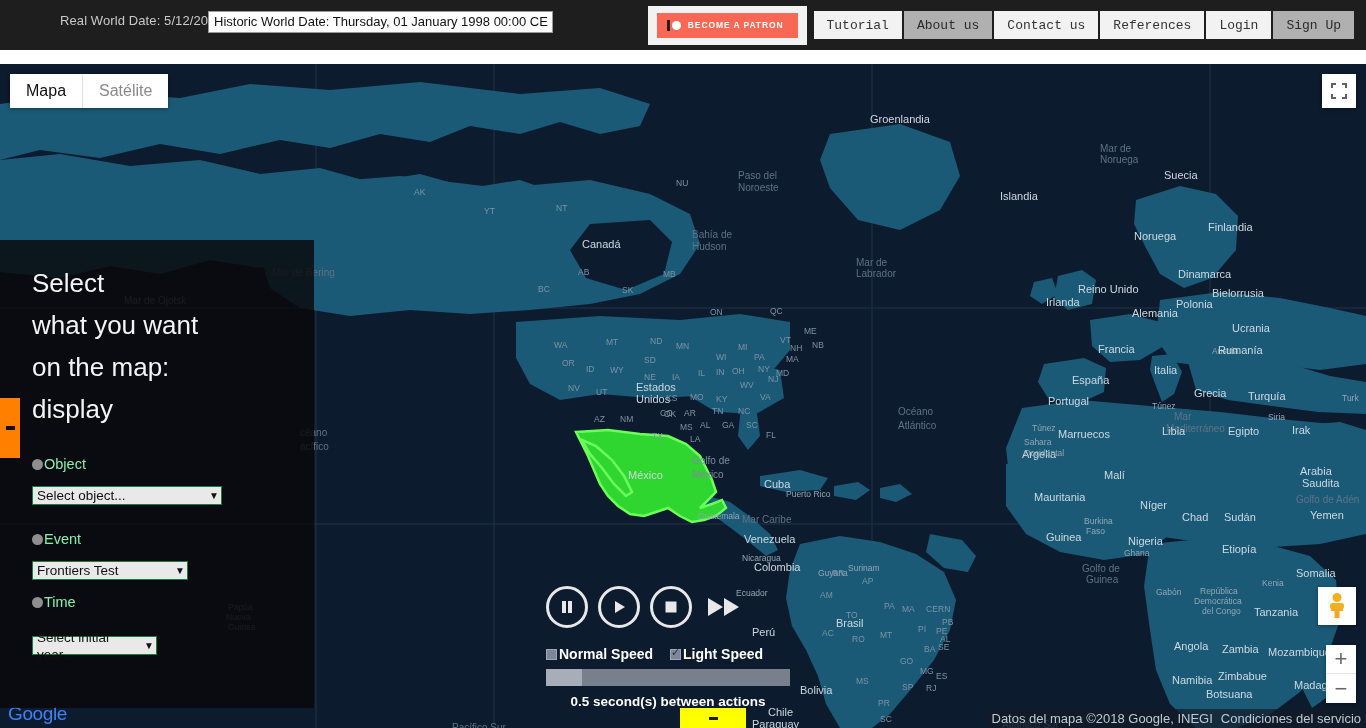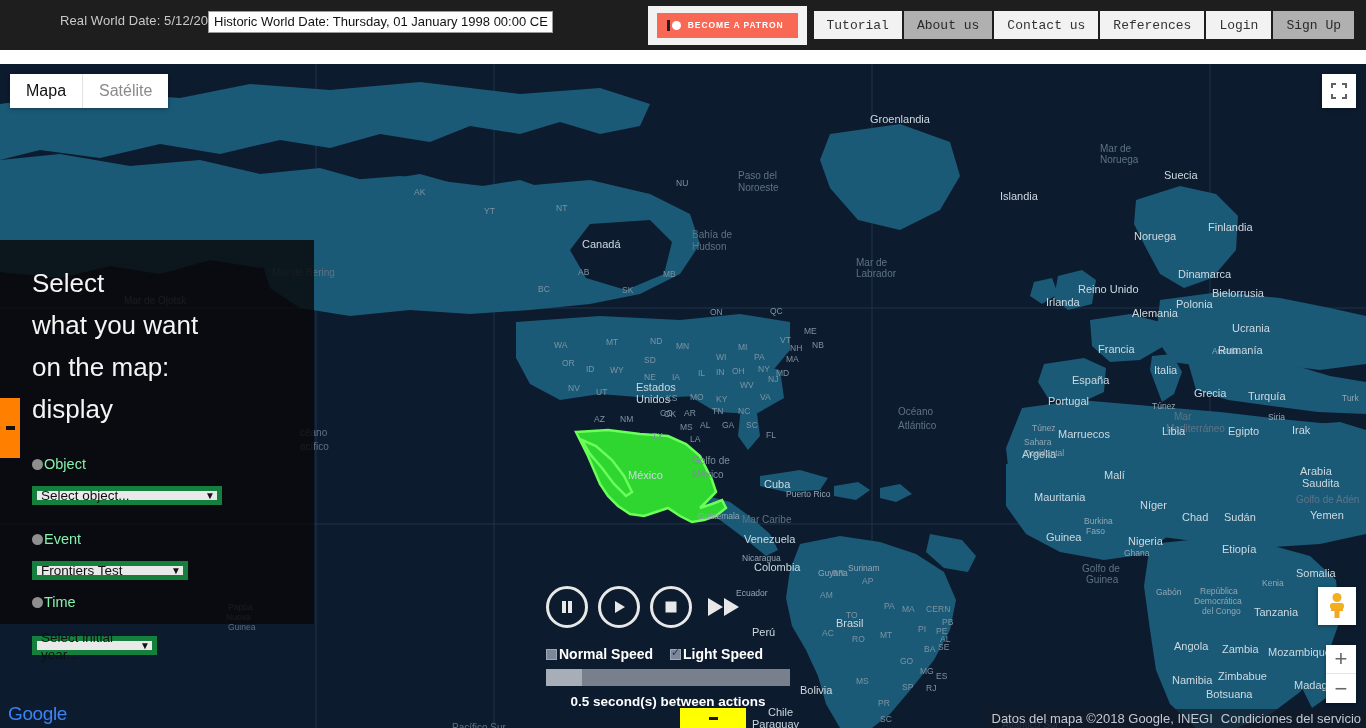--- a/index.html
+++ b/index.html
@@ -132,39 +132,39 @@
   #yellow-box {
     position: absolute; left: 680px; bottom: 0; width: 66px; height: 20px;
     background: #ffff00; z-index: 25;
     display: flex; align-items: center; justify-content: center;
   }
   #yellow-box .dash { width: 9px; height: 3px; background: #1b1b1b; display: block; }
 
   
   #side-panel {
     position: absolute; left: 0; top: 240px;
-    width: 314px; height: 384px;
+    width: 314px; height: 468px;
     background: rgba(8,8,10,.82);
     z-index: 30;
     padding: 22px 0 0 32px;
     color: #fff;
   }
   .panel-line {
     font-size: 26px; line-height: 42px; color: #f4f4f4; font-weight: 400;
   }
   .radio-row { display: flex; align-items: center; margin-top: 26px; }
   .radio-dot {
     width: 11px; height: 11px; border-radius: 50%; background: #8f8f8f; display: inline-block;
     margin-right: 1px;
   }
   .radio-label { font-size: 14.5px; color: #86efac; }
   .sel {
     margin-top: 14px; display: inline-block;
     background: #e9e9e9; color: #111;
-    border: 5px solid #15803d;
+    border: 1px solid #15803d;
     font-size: 13.5px; font-family: "Liberation Sans", sans-serif;
     height: 19px; line-height: 17px;
     padding: 0 2px 0 4px;
     cursor: pointer;
     position: relative;
   }
   .sel .sel-txt { display: inline-block; }
   .sel .caret { font-size: 10px; margin-left: 6px; }
   #sel-object { width: 190px; }
   #sel-event  { width: 156px; }

